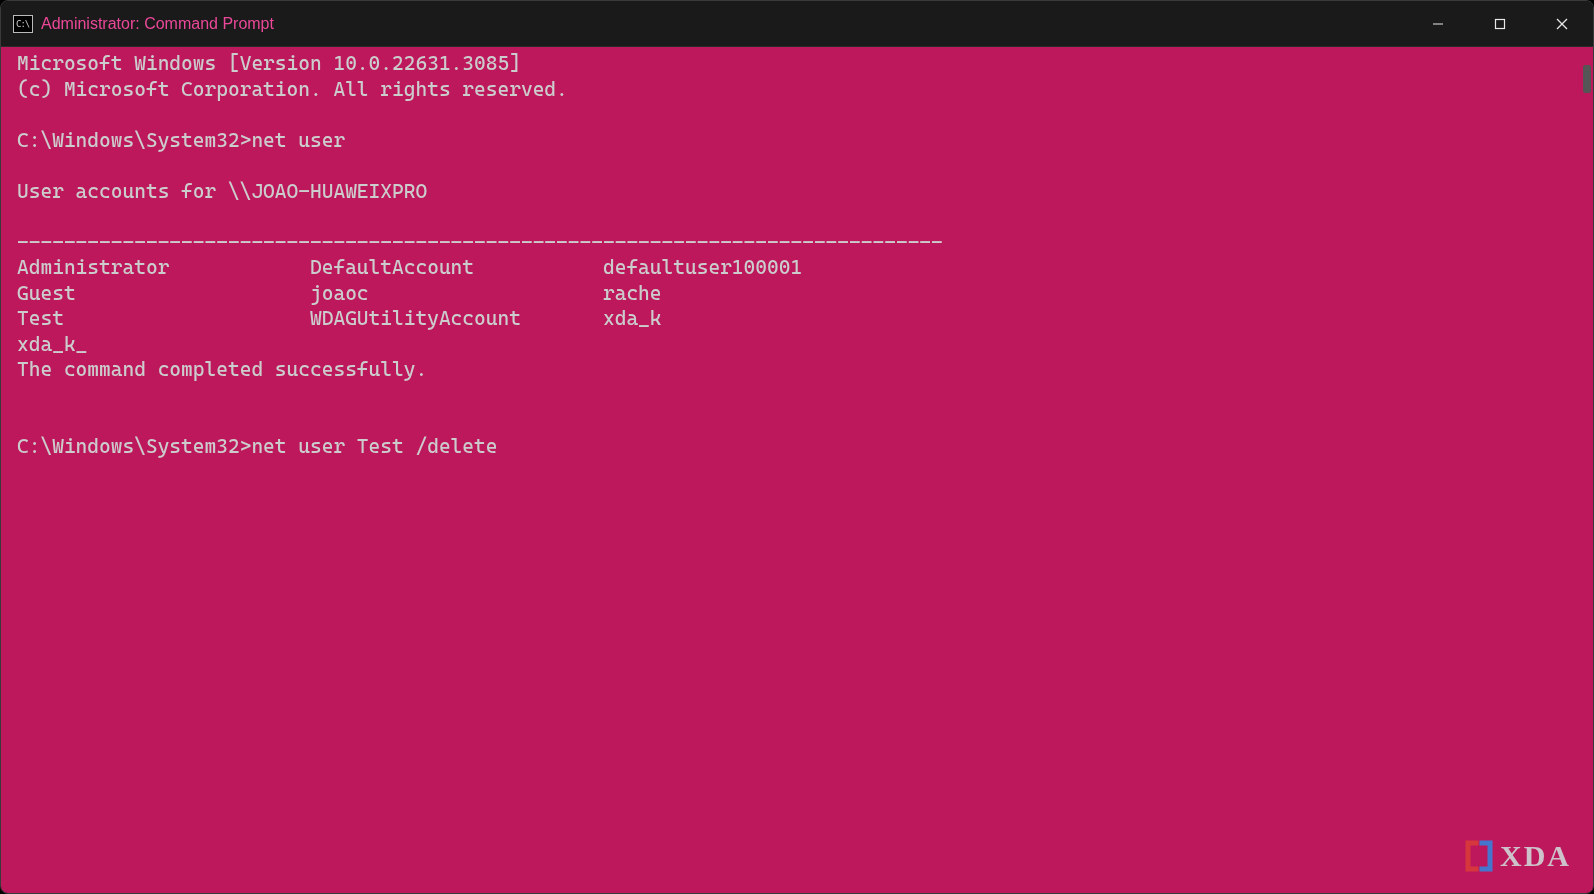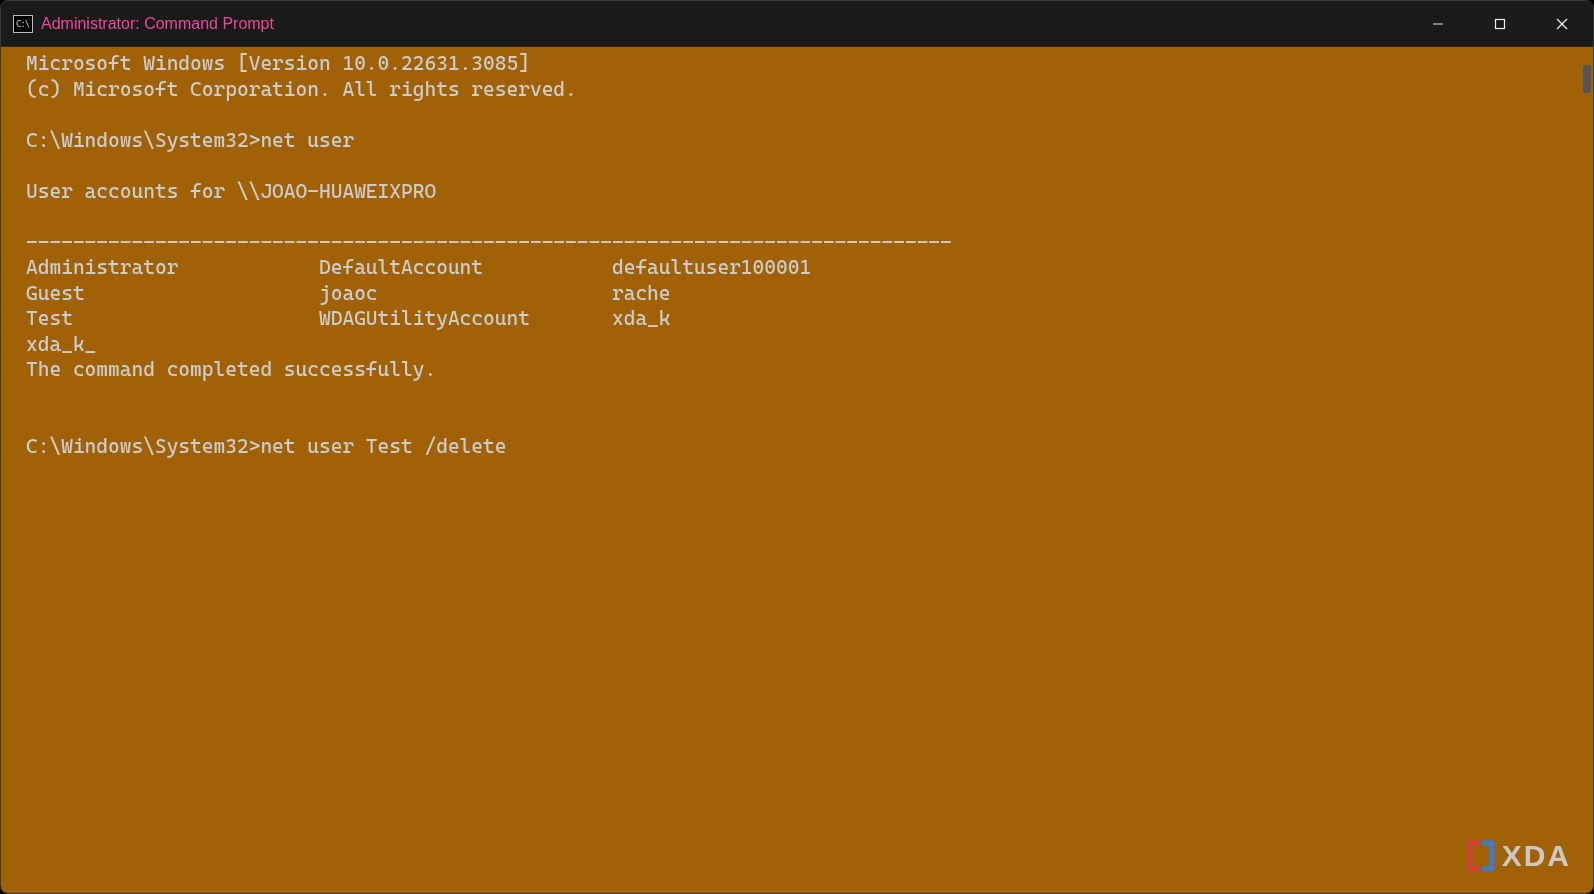--- a/index.html
+++ b/index.html
@@ -68,22 +68,22 @@
       width: 62px;
       height: 100%;
       display: flex;
       align-items: center;
       justify-content: center;
       color: #e8e8e8;
       cursor: pointer;
     }
     .terminal-body {
       flex: 1;
-      background: #a16207;
-      padding: 4px 25px;
+      background: #be185d;
+      padding: 4px 16px;
       position: relative;
       overflow: hidden;
     }
     .terminal-content {
       font-family: Consolas, "Cascadia Mono", monospace;
       font-size: 20px;
       line-height: 25.5px;
       color: #cccccc;
       white-space: pre;
     }
@@ -105,21 +105,21 @@
       border-radius: 2px;
     }
     .watermark {
       position: absolute;
       right: 22px;
       bottom: 20px;
       display: flex;
       align-items: center;
       gap: 4px;
       opacity: 0.92;
-      font-family: Liberation Sans, sans-serif;
+      font-family: Liberation Serif, serif;
     }
     .watermark-bracket {
       width: 34px;
       height: 34px;
       position: relative;
     }
     .watermark-text {
       color: #cfd1d3;
       font-size: 30px;
       font-weight: 700;

